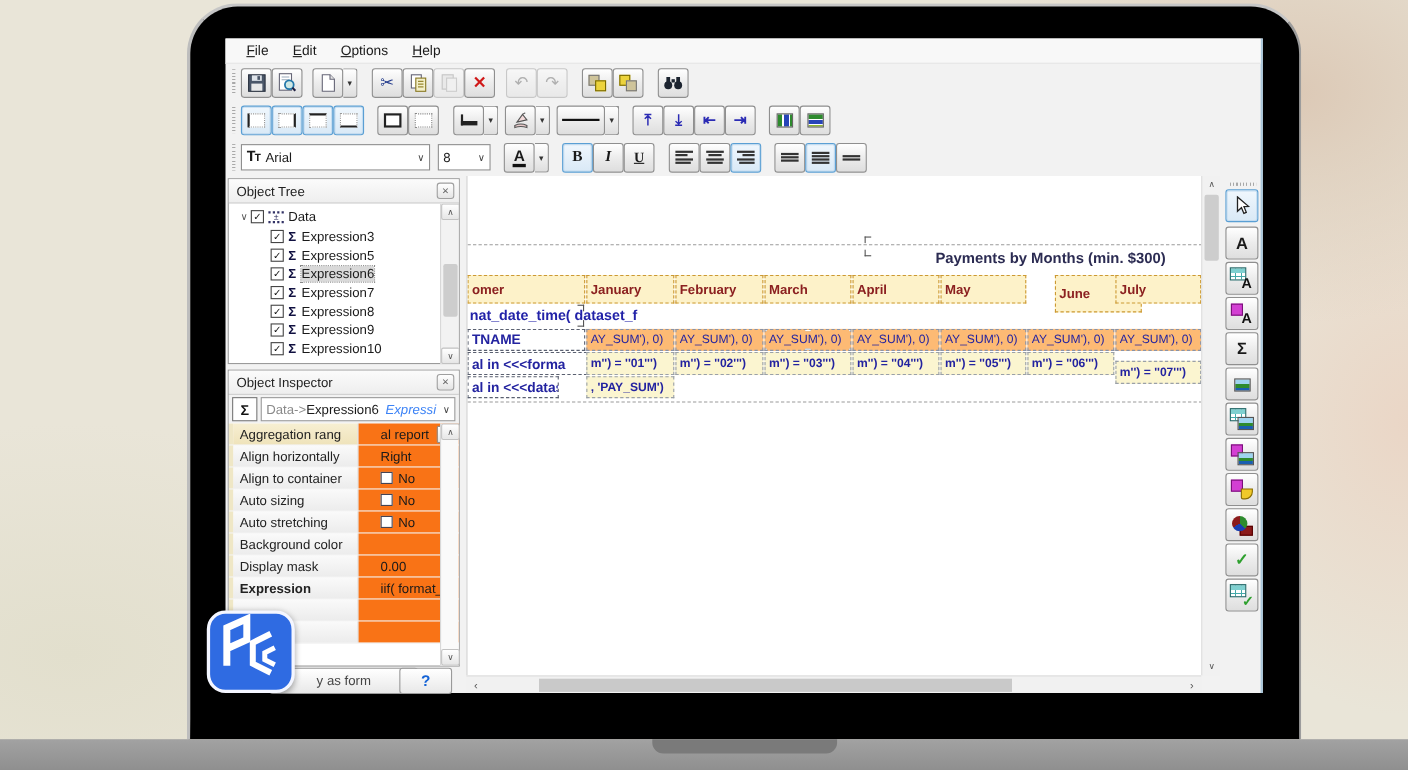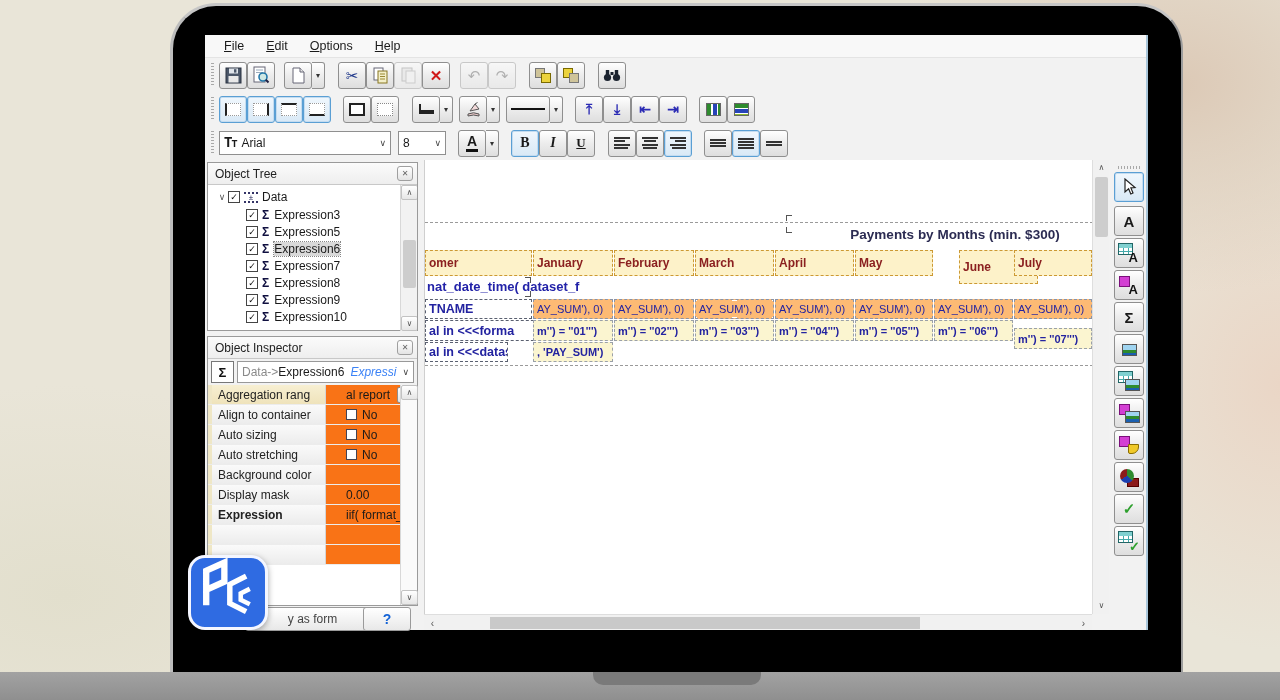--- a/index.html
+++ b/index.html
@@ -423,20 +423,24 @@
       </div>
       <div class="grid">
         <div class="grow">
           <span class="pname psel">Aggregation rang</span>
           <span class="pval" style="width:56px">
               <span>al report</span>
             <span class="pdd">▾</span>
             </span>
         </div>
         <div class="grow">
+          <span class="pname">Align horizontally</span>
+          <span class="pval">Right</span>
+        </div>
+        <div class="grow">
           <span class="pname">Align to container</span>
           <span class="pval">
               <span class="vcb"></span>
               <span>No</span>
             </span>
         </div>
         <div class="grow">
           <span class="pname">Auto sizing</span>
           <span class="pval">
               <span class="vcb"></span>

